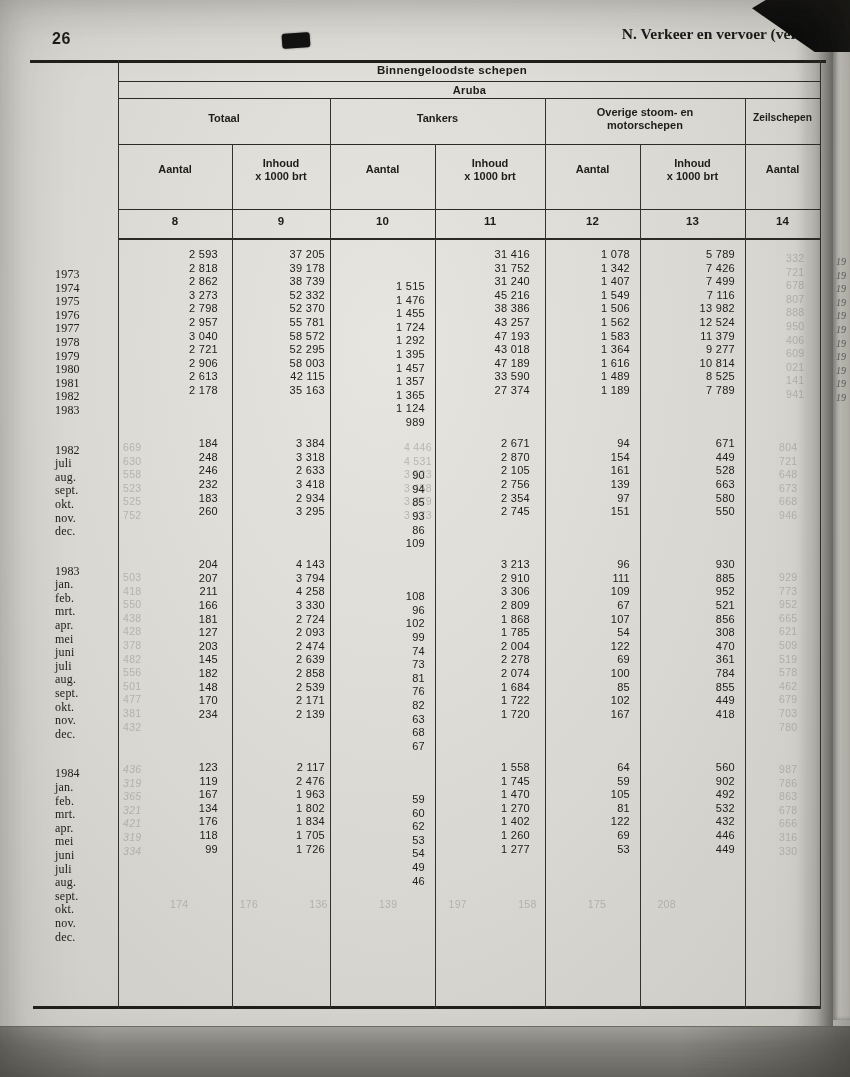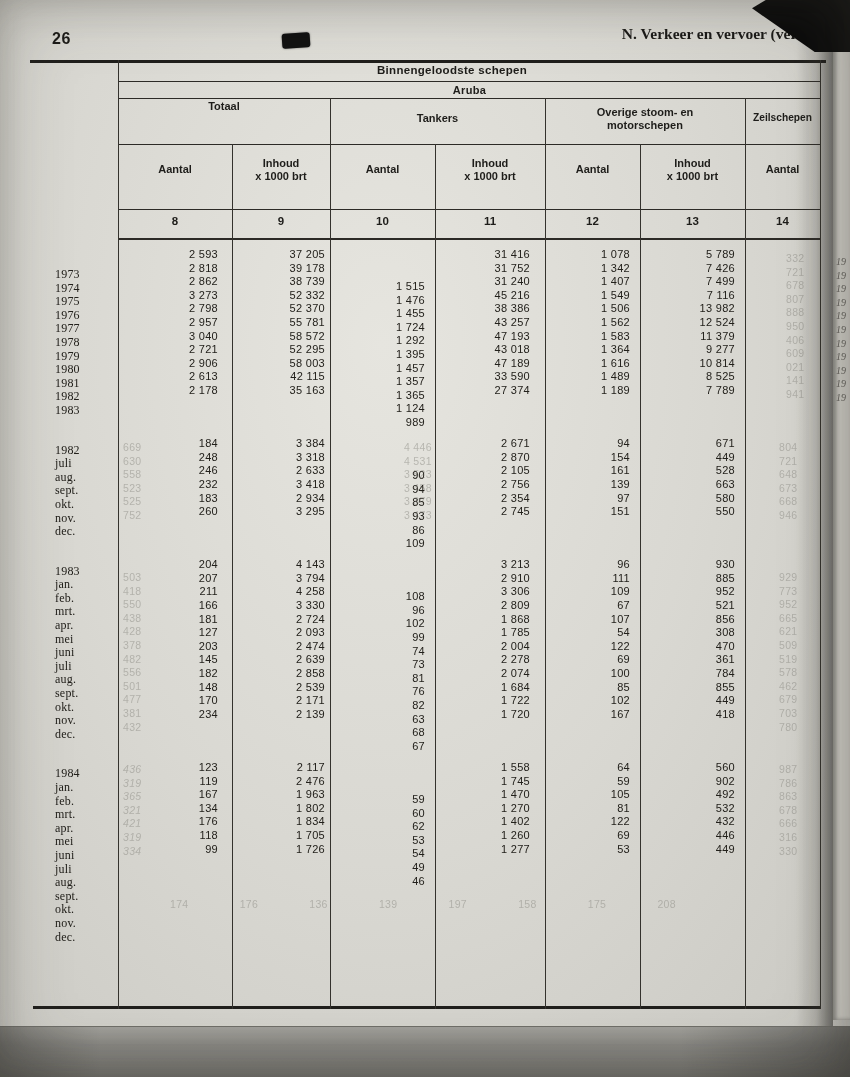--- a/index.html
+++ b/index.html
@@ -29,21 +29,21 @@
   .v4{left:435px;top:144px;height:865px;}
   .v5{left:545px;top:98px;height:911px;}
   .v6{left:640px;top:144px;height:865px;}
   .v7{left:745px;top:98px;height:911px;}
   .v8{left:820px;top:60px;height:949px;}
   
   .hdr{position:absolute;color:#1e1d1a;text-align:center;font-weight:bold;z-index:4;}
   .tbl-title{left:118px;top:64px;width:668px;font-size:11.5px;letter-spacing:.3px;}
   .tbl-region{left:118px;top:84px;width:703px;font-size:11px;letter-spacing:.3px;}
   .ghead{white-space:pre-line;line-height:12.5px;font-size:11px;}
-  .g0{left:118px;top:100px;width:212px;}
+  .g0{left:118px;top:112px;width:212px;}
   .g1{left:330px;top:112px;width:215px;}
   .g2{left:545px;top:106px;width:200px;}
   .g3{left:745px;top:112px;width:75px;font-size:10.2px;}
   .shead{white-space:pre-line;line-height:13px;font-size:11px;}
   .s8{left:118px;top:163px;width:114px;}
   .s9{left:232px;top:157px;width:98px;}
   .s10{left:330px;top:163px;width:105px;}
   .s11{left:435px;top:157px;width:110px;}
   .s12{left:545px;top:163px;width:95px;}
   .s13{left:640px;top:157px;width:105px;}

